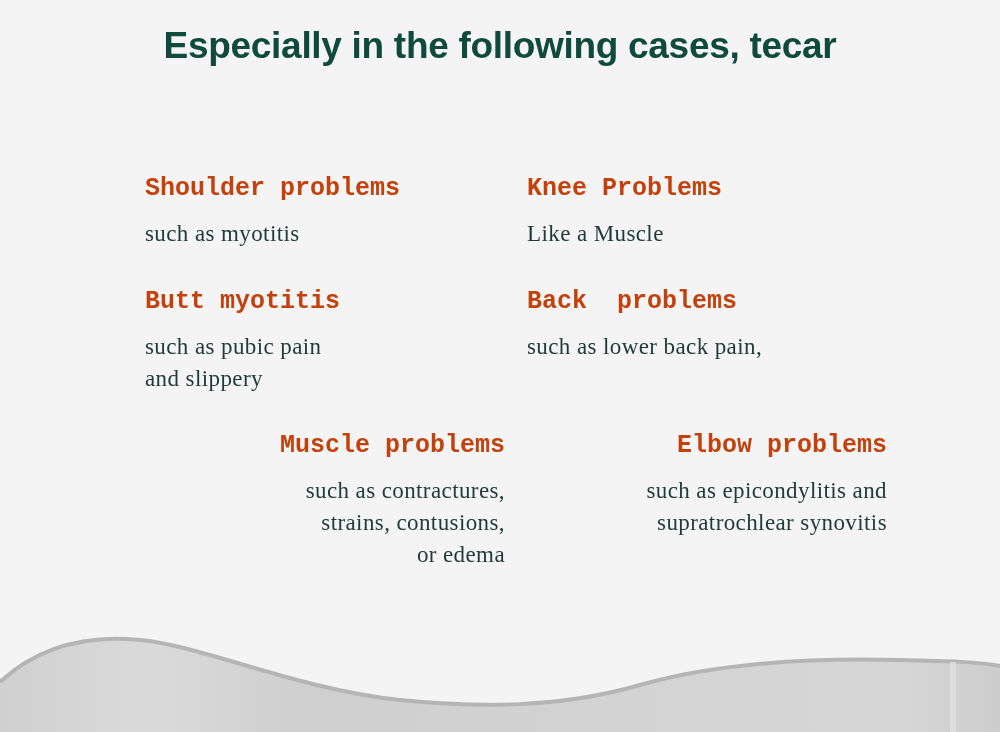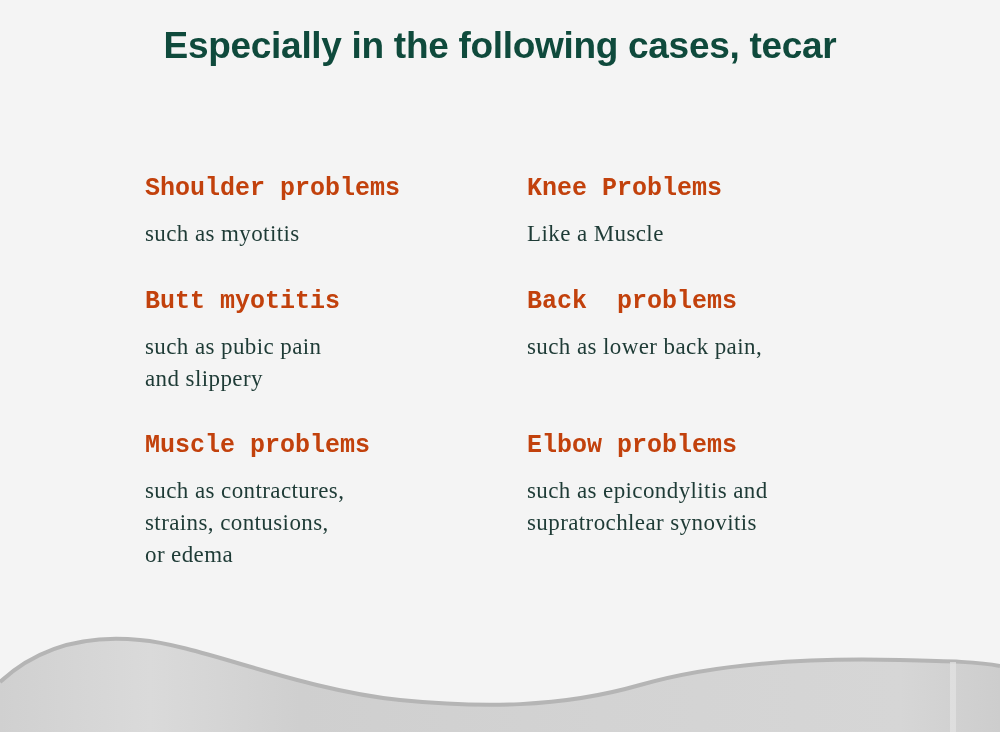--- a/index.html
+++ b/index.html
@@ -47,21 +47,21 @@
       color: #1e3b36;
       line-height: 32px;
       margin-top: 15px;
       letter-spacing: 0.4px;
     }
     .item-desc div { white-space: nowrap; }
     .col-left { left: 145px; }
     .col-right { left: 527px; }
     .row1 { top: 175px; }
     .row2 { top: 288px; }
-    .row3 { top: 432px; }
+    .row3 { top: 432px; text-align: right; }
     .wave {
       position: absolute;
       left: 0;
       top: 600px;
       width: 1000px;
       height: 132px;
     }
   </style>
 </head>
 <body>

